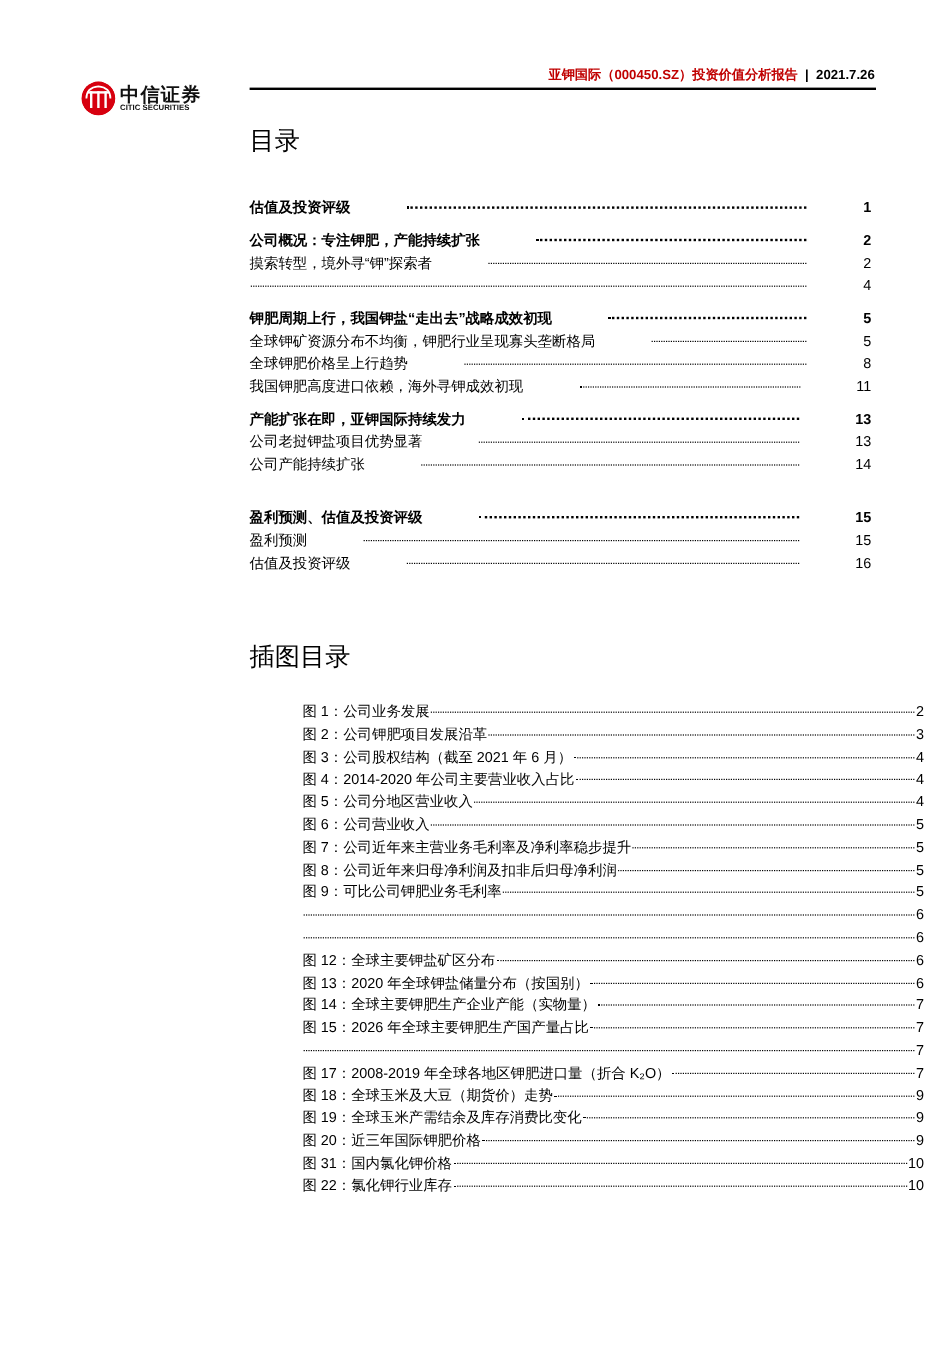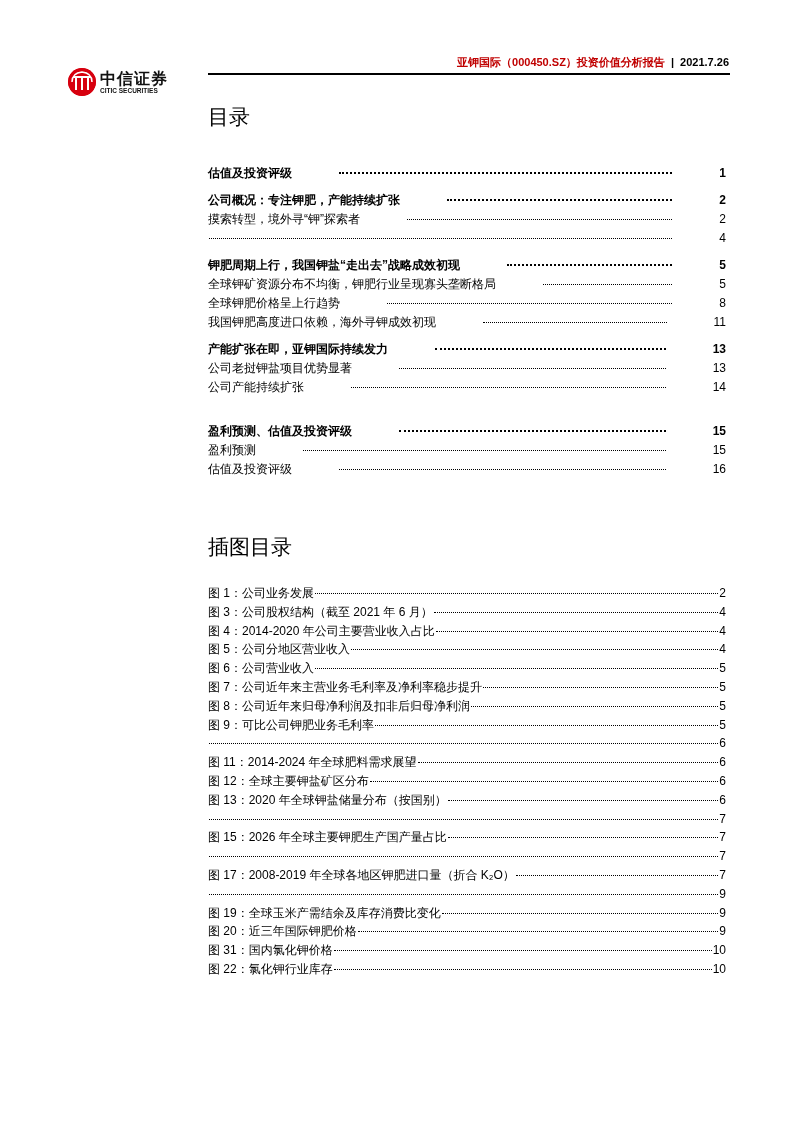--- a/index.html
+++ b/index.html
@@ -139,27 +139,32 @@
   </div>
   <div class="toc-row">
     <span class="label">估值及投资评级</span>
     <span class="dots"></span>
     <span class="page">16</span>
   </div>
 </div>
 
 <div class="section-title" style="top:533px;">插图目录</div>
 
-<div class="toc" style="top:584px;">
+<div class="toc" style="top:584px;margin-left:44px;">
   <div class="fig-row">
       <span>图 1：公司业务发展</span>
       <span class="dots"></span>
       <span>2</span>
     </div>
   <div class="fig-row">
+      <span>图 2：公司钾肥项目发展沿革</span>
+      <span class="dots"></span>
+      <span>3</span>
+    </div>
+  <div class="fig-row">
       <span>图 3：公司股权结构（截至 2021 年 6 月）</span>
       <span class="dots"></span>
       <span>4</span>
     </div>
   <div class="fig-row">
       <span>图 4：2014-2020 年公司主要营业收入占比</span>
       <span class="dots"></span>
       <span>4</span>
     </div>
   <div class="fig-row">
@@ -185,53 +190,54 @@
   <div class="fig-row">
       <span>图 9：可比公司钾肥业务毛利率</span>
       <span class="dots"></span>
       <span>5</span>
     </div>
   <div class="fig-row">
       <span class="dots"></span>
       <span>6</span>
     </div>
   <div class="fig-row">
-      <span>图 11：2014-2024 年全球肥料需求展望</span>
       <span class="dots"></span>
       <span>6</span>
     </div>
   <div class="fig-row">
       <span>图 12：全球主要钾盐矿区分布</span>
       <span class="dots"></span>
       <span>6</span>
     </div>
   <div class="fig-row">
       <span>图 13：2020 年全球钾盐储量分布（按国别）</span>
       <span class="dots"></span>
       <span>6</span>
     </div>
   <div class="fig-row">
+      <span>图 14：全球主要钾肥生产企业产能（实物量）</span>
       <span class="dots"></span>
       <span>7</span>
     </div>
   <div class="fig-row">
       <span>图 15：2026 年全球主要钾肥生产国产量占比</span>
       <span class="dots"></span>
       <span>7</span>
     </div>
   <div class="fig-row">
       <span class="dots"></span>
       <span>7</span>
     </div>
   <div class="fig-row">
       <span>图 17：2008-2019 年全球各地区钾肥进口量（折合 K₂O）</span>
       <span class="dots"></span>
       <span>7</span>
     </div>
   <div class="fig-row">
+      <span>图 18：全球玉米及大豆（期货价）走势</span>
       <span class="dots"></span>
       <span>9</span>
     </div>
   <div class="fig-row">
       <span>图 19：全球玉米产需结余及库存消费比变化</span>
       <span class="dots"></span>
       <span>9</span>
     </div>
   <div class="fig-row">
       <span>图 20：近三年国际钾肥价格</span>

